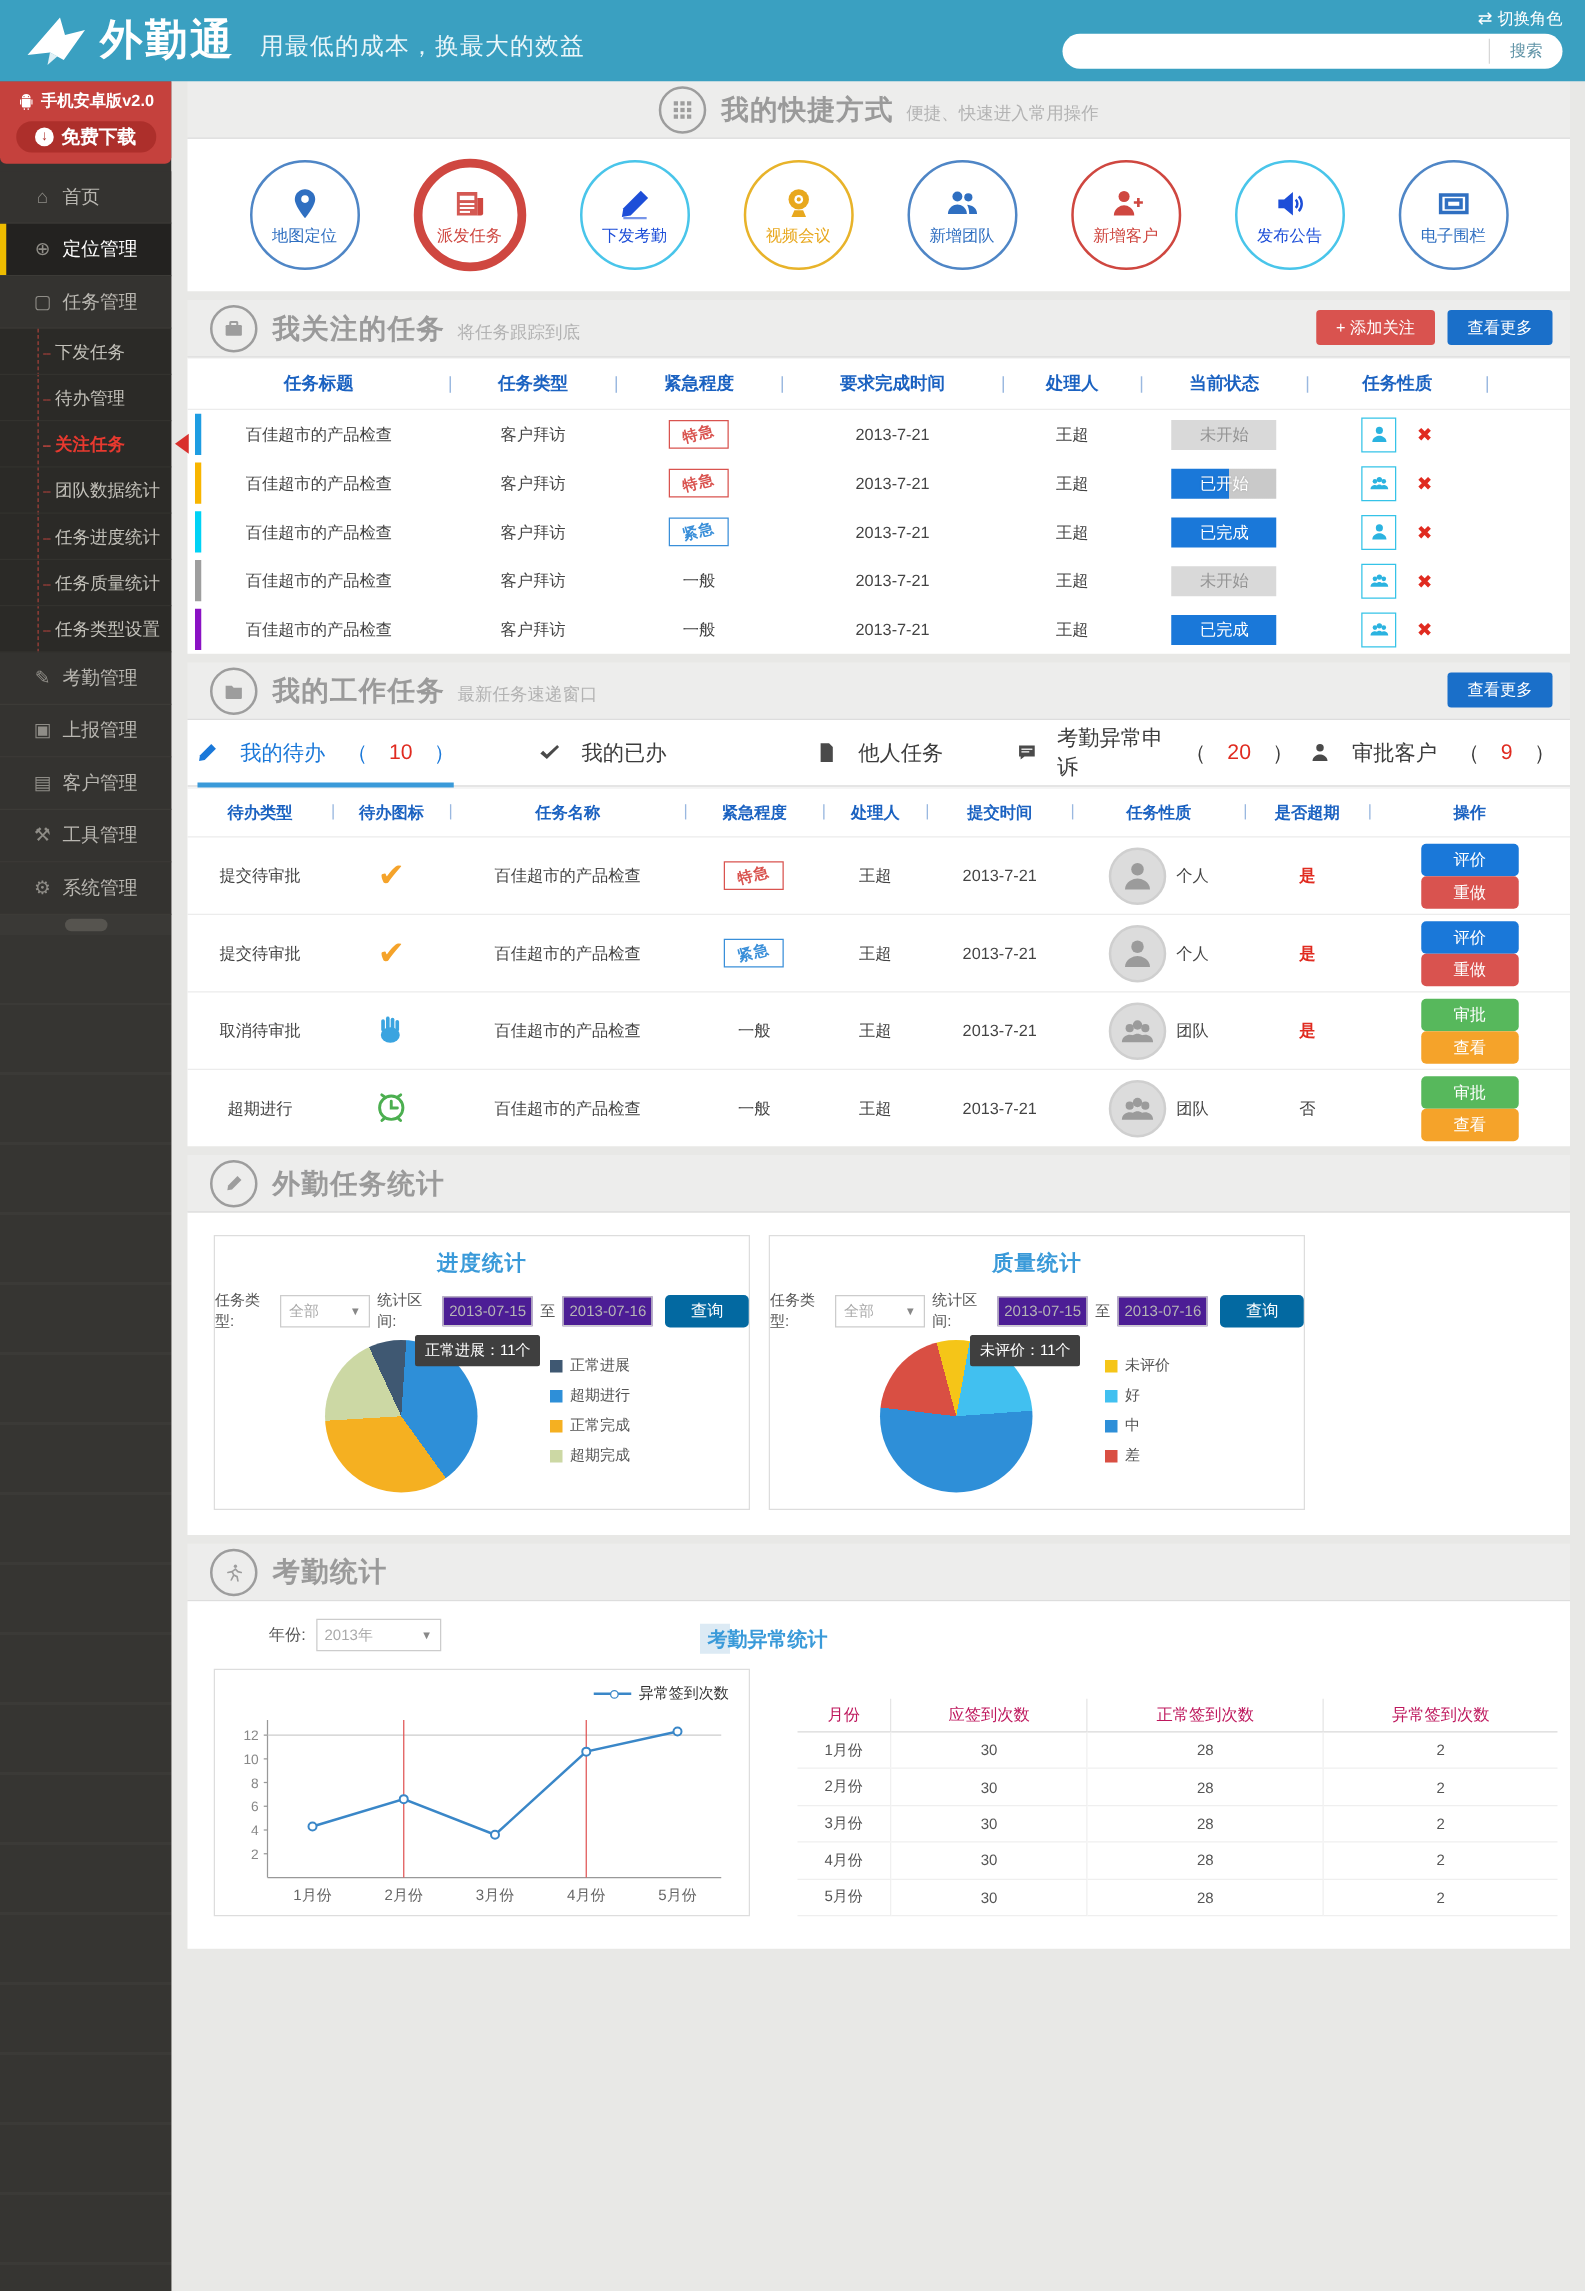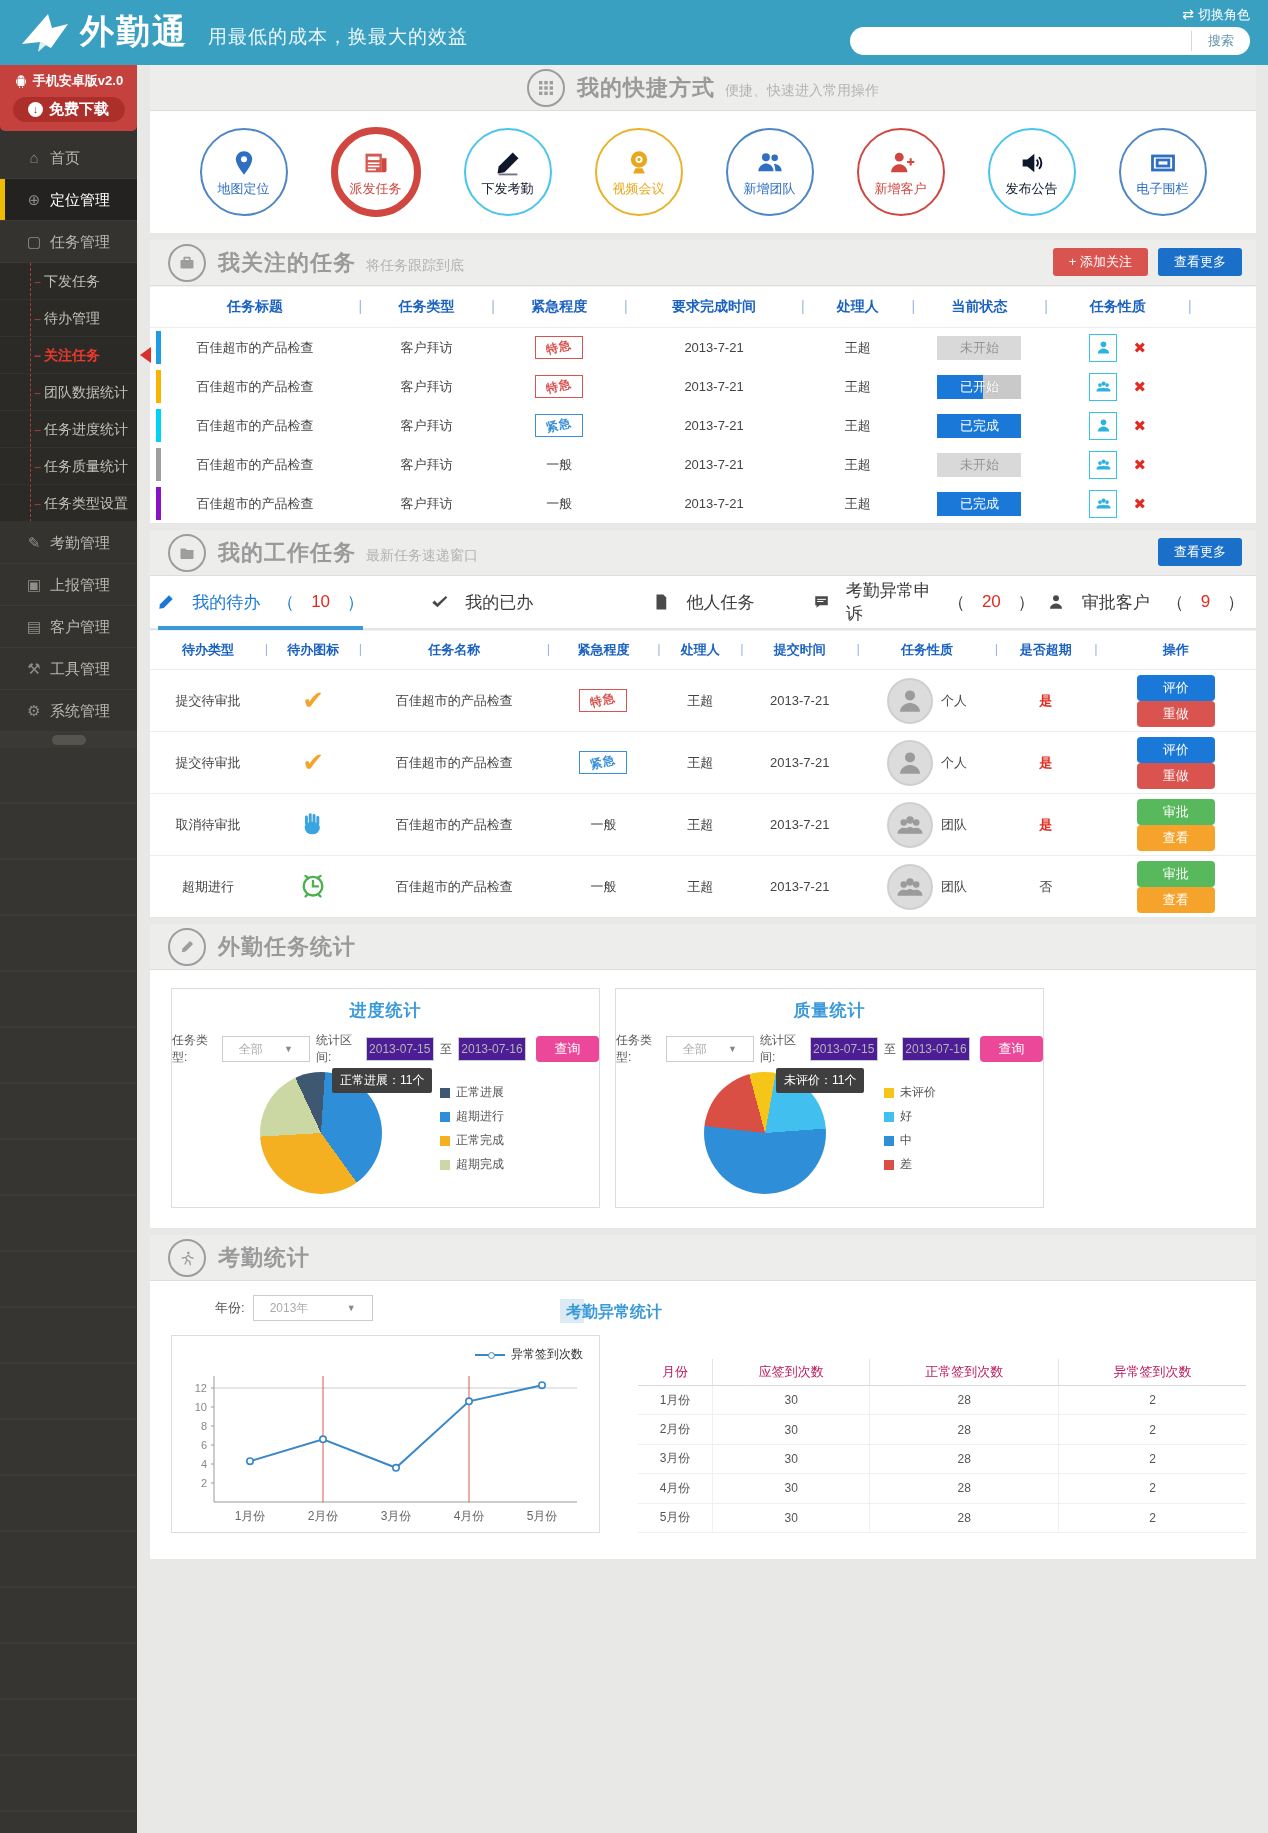--- a/index.html
+++ b/index.html
@@ -55,21 +55,21 @@
   .gap{height:7px;}
 
   
   .circles{background:#fff;height:122px;display:flex;align-items:center;justify-content:space-around;padding:0 28px;}
   .qc{width:84px;height:84px;border-radius:50%;border:2px solid;display:flex;flex-direction:column;align-items:center;justify-content:center;cursor:pointer;background:#fff;box-shadow:0 0 0 3px #fff inset;}
   .qc.heavy{border-width:7px;width:76px;height:76px;}
   .qc svg{width:28px;height:28px;margin-top:2px;}
   .qc .ql{font-size:13px;margin-top:3px;}
   .qc.c-blue{border-color:#4f86c6;color:#2f6fc1;}
   .qc.c-red{border-color:#cf4740;color:#cf4740;}
-  .qc.c-cyan{border-color:#49c5ea;color:#0f172a;}
+  .qc.c-cyan{border-color:#49c5ea;color:#1d4ed8;}
   .qc.c-yellow{border-color:#e8b32a;color:#e8a81e;}
 
   
   .thead{display:flex;align-items:center;height:40px;border-bottom:1px solid #ececec;}
   .th{color:#1b62c1;font-size:14px;font-weight:bold;text-align:center;position:relative;}
   .th:not(:last-child)::after{content:"|";position:absolute;right:-2px;top:0;color:#9ab8e0;font-weight:normal;}
   .tr{display:flex;align-items:center;position:relative;}
   .td{font-size:13px;color:#444;text-align:center;}
 
   
@@ -108,24 +108,24 @@
   .nat-label{font-size:13px;color:#444;margin-left:8px;vertical-align:middle;}
   .ov-red{color:#e02b20;font-weight:bold;}
   .abtn{display:inline-block;width:78px;height:26px;line-height:26px;border-radius:4px;color:#fff;font-size:13px;cursor:pointer;margin:0 5px;}
   .abtn.blue{background:#1a78d9;} .abtn.red{background:#d9534f;} .abtn.green{background:#57b85c;} .abtn.orange{background:#f5a32a;}
 
   
   .stats-panel{background:#fff;padding:18px 0 20px 21px;display:flex;gap:15px;}
   .stat-box{width:427px;height:218px;border:1px solid #ddd;position:relative;}
   .stat-title{text-align:center;color:#3a9ad9;font-size:17px;font-weight:bold;margin-top:10px;letter-spacing:1px;}
   .filters{display:flex;align-items:center;justify-content:center;gap:6px;margin-top:10px;font-size:12px;color:#555;}
-  .sel{width:64px;height:24px;border:1px solid #ccc;color:#aaa;font-size:12px;display:inline-flex;align-items:center;justify-content:space-between;padding:0 16px;cursor:pointer;background:#fff;}
+  .sel{width:64px;height:24px;border:1px solid #ccc;color:#aaa;font-size:12px;display:inline-flex;align-items:center;justify-content:space-between;padding:0 6px;cursor:pointer;background:#fff;}
   .sel .car{font-size:9px;color:#888;}
   .dinput{width:78px;height:22px;border:1px solid #ccc;color:#b5b5b5;font-size:12px;display:inline-flex;align-items:center;justify-content:center;background:#4c1d95;}
-  .qbtn{width:74px;height:26px;border-radius:4px;background:#ec4899;color:#fff;font-size:13px;text-align:center;line-height:26px;cursor:pointer;margin-left:4px;}
+  .qbtn{width:74px;height:26px;border-radius:4px;background:#0369a1;color:#fff;font-size:13px;text-align:center;line-height:26px;cursor:pointer;margin-left:4px;}
   .chart-row{position:relative;height:135px;}
   .pie{position:absolute;left:88px;top:6px;width:122px;height:122px;border-radius:50%;}
   .ptip{position:absolute;left:160px;top:2px;background:#3f3f3f;color:#fff;font-size:12px;padding:4px 8px;border-radius:2px;white-space:nowrap;z-index:2;}
   .plegend{position:absolute;left:268px;top:18px;}
   .plegend .li{display:flex;align-items:center;gap:6px;font-size:12px;color:#555;margin-bottom:7px;}
   .plegend .sq{width:10px;height:10px;display:inline-block;}
 
   
   .att-panel{background:#fff;padding:14px 0 26px 21px;position:relative;min-height:238px;}
   .year-row{display:flex;align-items:center;font-size:13px;color:#555;margin-left:44px;}

